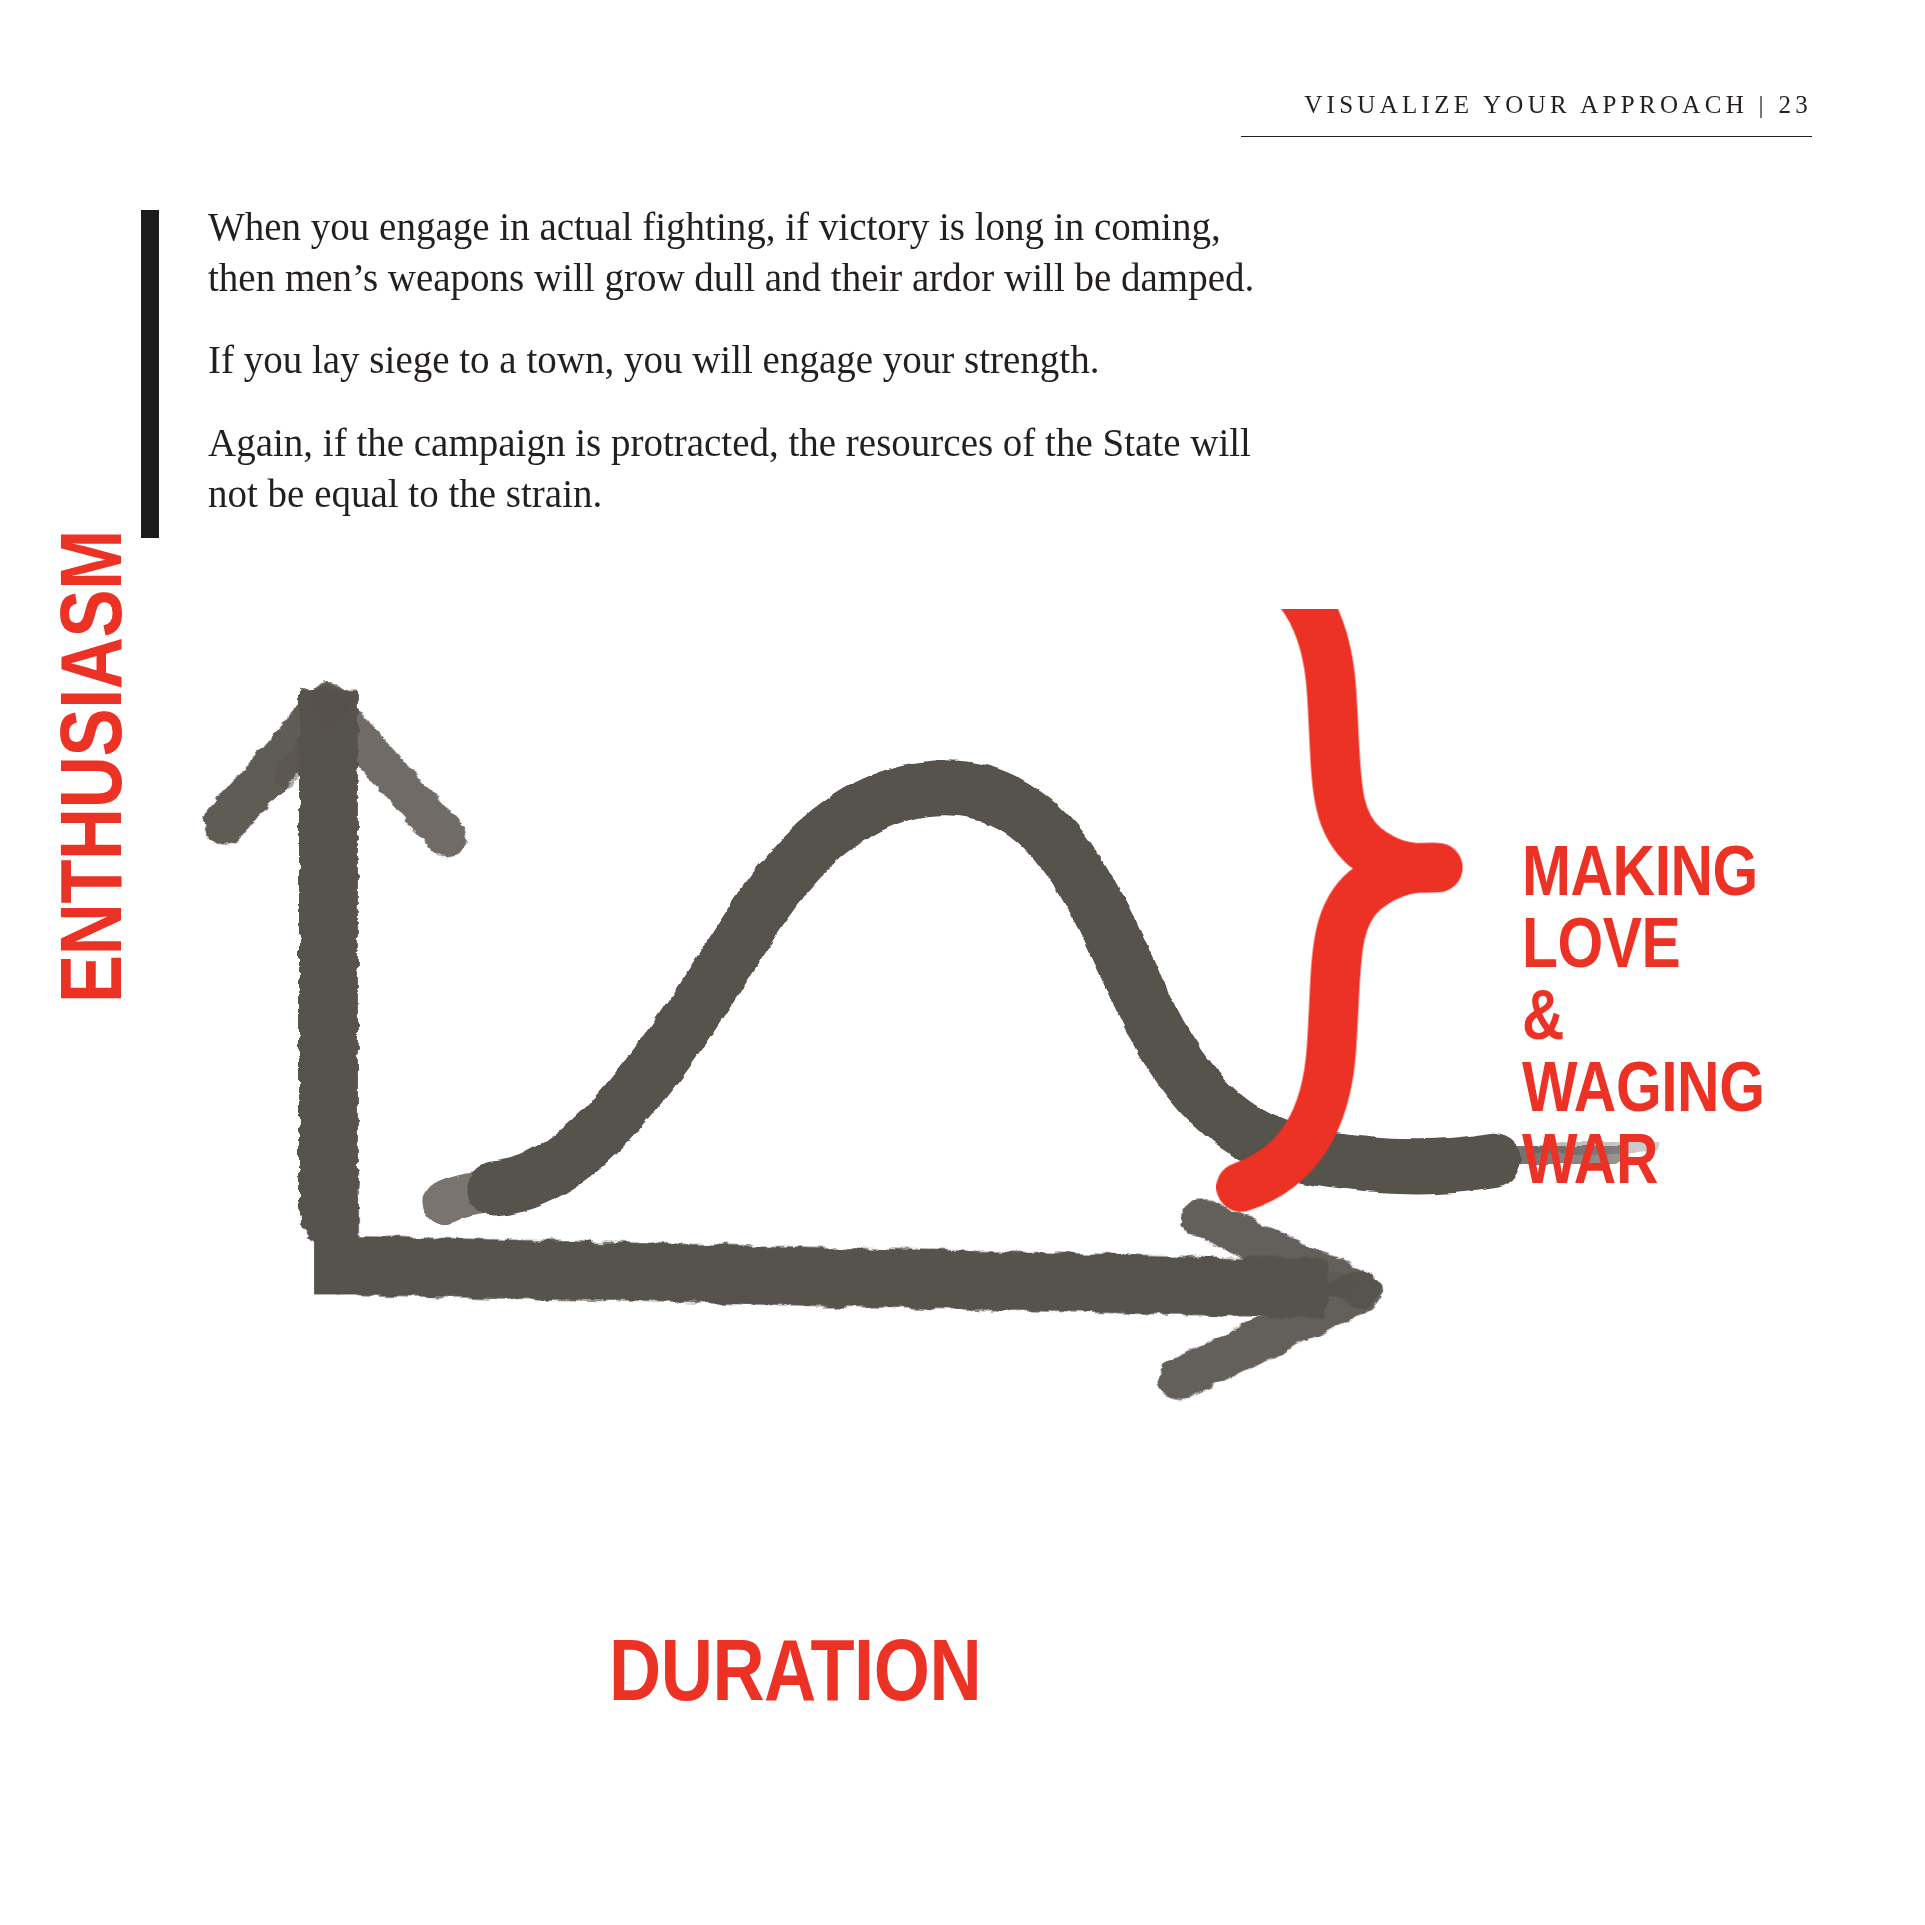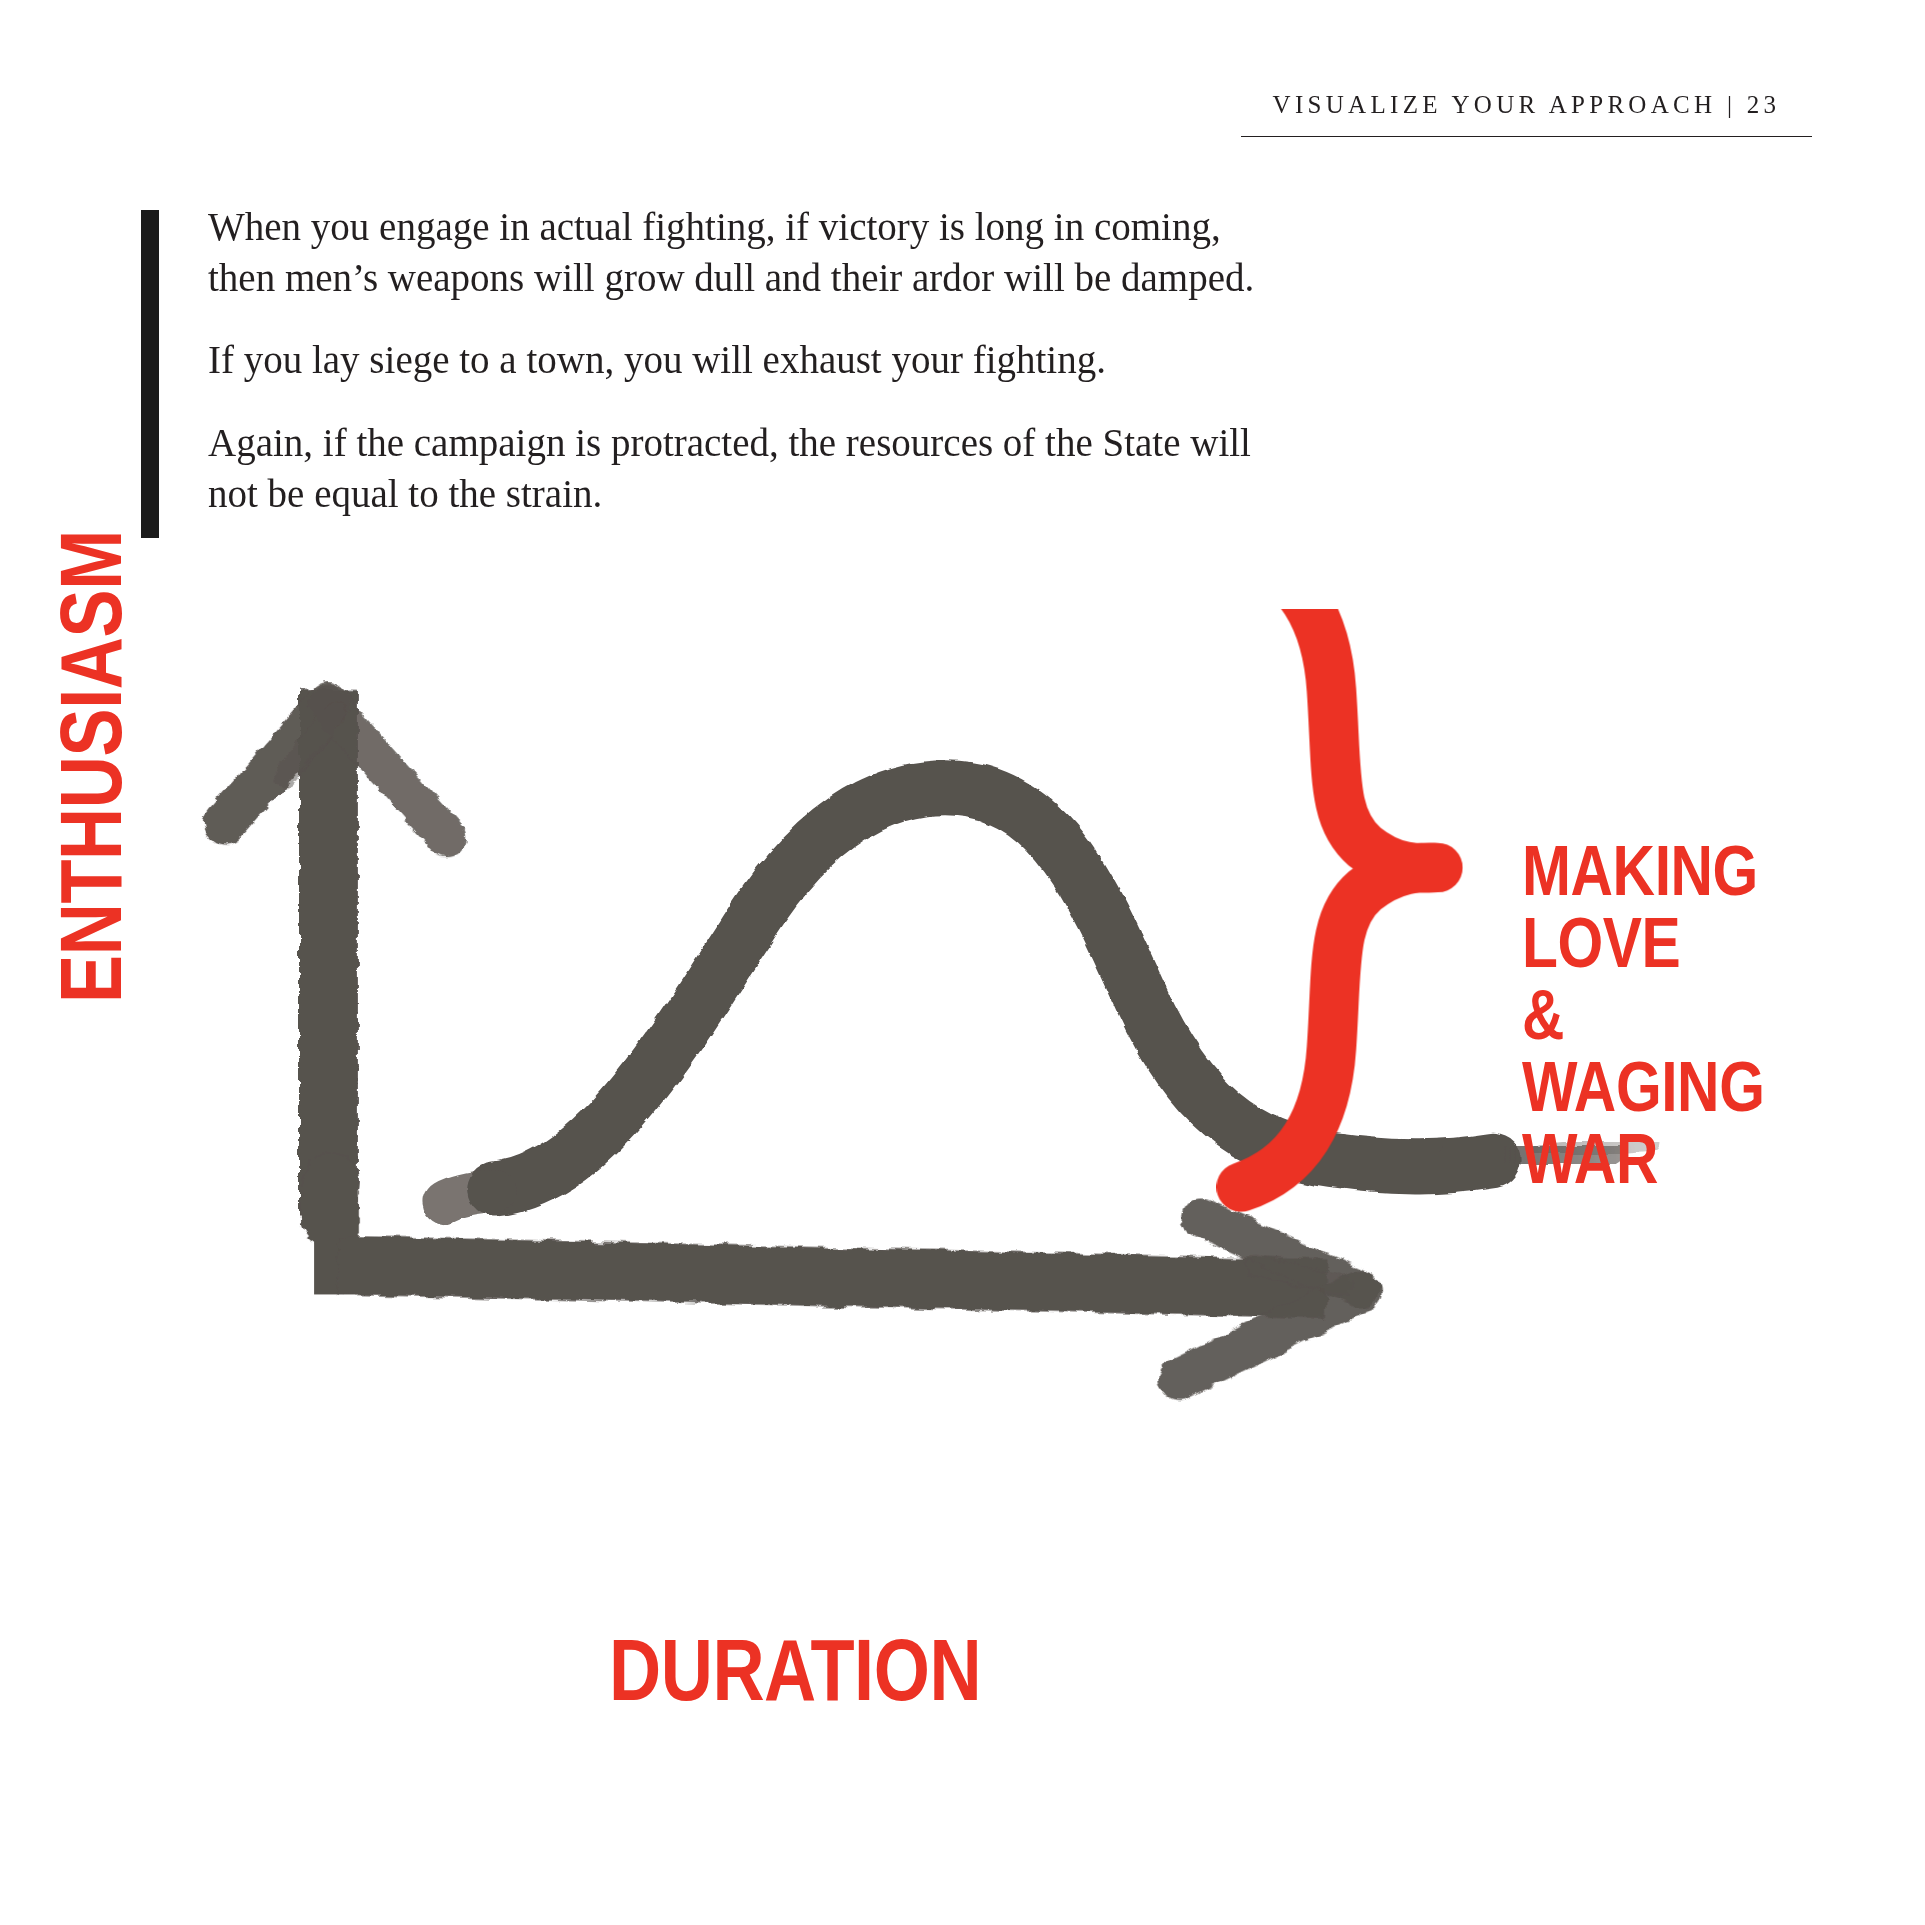--- a/index.html
+++ b/index.html
@@ -26,21 +26,20 @@
   }
   .running-header .rh-text {
     font-family: "Liberation Serif", serif;
     font-size: 25px;
     letter-spacing: 4.3px;
     color: #231f20;
     text-transform: uppercase;
     white-space: nowrap;
     display: block;
     padding-bottom: 17px;
-    text-align: center;
   }
   .running-header .rh-rule {
     border-bottom: 1.9px solid #231f20;
     width: 100%;
   }
 
   
   .quote-block {
     position: absolute;
     left: 141px;
@@ -122,21 +121,21 @@
 <body>
 
 <div class="running-header">
   <span class="rh-text">VISUALIZE YOUR APPROACH | 23</span>
   <div class="rh-rule"></div>
 </div>
 
 <div class="quote-block">
   <div class="quote-bar"></div>
   <p class="quote-para">When you engage in actual fighting, if victory is long in coming, then men’s weapons will grow dull and their ardor will be damped.</p>
-  <p class="quote-para">If you lay siege to a town, you will exhaust your fighting.</p>
+  <p class="quote-para">If you lay siege to a town, you will engage your strength.</p>
   <p class="quote-para">Again, if the campaign is protracted, the resources of the State will not be equal to the strain.</p>
 </div>
 
 <div class="figure">
   <svg viewBox="0 0 2025 1300" xmlns="http://www.w3.org/2000/svg">
     <defs>
       <filter id="rough" x="-20%" y="-20%" width="140%" height="140%">
         <feTurbulence type="fractalNoise" baseFrequency="0.045 0.09" numOctaves="4" seed="7" result="noise"></feTurbulence>
         <feDisplacementMap in="SourceGraphic" in2="noise" scale="9" xChannelSelector="R" yChannelSelector="G"></feDisplacementMap>
       </filter>

